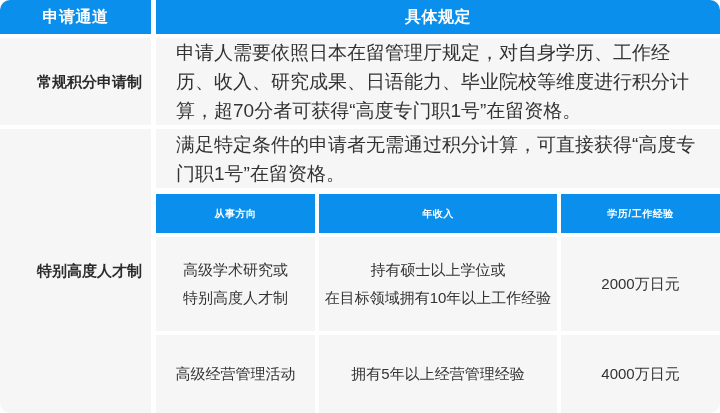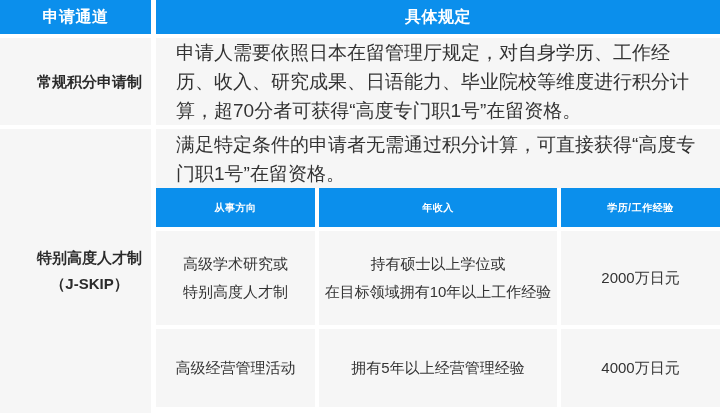--- a/index.html
+++ b/index.html
@@ -2,20 +2,21 @@
 <html><head>
 <meta charset="utf-8">
 <style>
   html, body { margin: 0; padding: 0; background: #ffffff; }
   .page {
     width: 720px;
     height: 413px;
     background: #ffffff;
     font-family: "Liberation Sans", "DejaVu Sans", sans-serif;
     overflow: hidden;
+    border-radius: 10px;
   }
   .grid {
     display: grid;
     grid-template-columns: 151px 564px;
     grid-template-rows: 34px 87px 284px;
     column-gap: 5px;
     row-gap: 4px;
   }
   .cell {
     background: #f6f6f6;
@@ -47,20 +48,21 @@
     font-size: 19px;
     line-height: 29px;
     padding: 0 20px;
   }
   .jskip-right {
     display: flex;
     flex-direction: column;
   }
   .jskip-desc {
     height: 59px;
+    margin-bottom: 6px;
   }
   .subgrid {
     display: grid;
     grid-template-columns: 159px 238px 159px;
     grid-template-rows: 39px 94px 78px;
     gap: 4px;
   }
   .subhead {
     background: #0b8fec;
     color: #ffffff;
@@ -83,21 +85,20 @@
   <div class="grid">
 
     <div class="cell head">申请通道</div>
     <div class="cell head">具体规定</div>
 
     <div class="cell channel-label">常规积分申请制</div>
     <div class="cell desc">申请人需要依照日本在留管理厅规定，对自身学历、工作经历、收入、研究成果、日语能力、毕业院校等维度进行积分计算，超70分者可获得“高度专门职1号”在留资格。</div>
 
     <div class="cell channel-label">
       <span class="line">特别高度人才制</span>
-      <span class="line">（J-SKIP）</span>
     </div>
 
     <div class="jskip-right">
       <div class="cell desc jskip-desc">满足特定条件的申请者无需通过积分计算，可直接获得“高度专门职1号”在留资格。</div>
 
       <div class="subgrid">
 
         <div class="cell subhead">从事方向</div>
         <div class="cell subhead">年收入</div>
         <div class="cell subhead">学历/工作经验</div>

